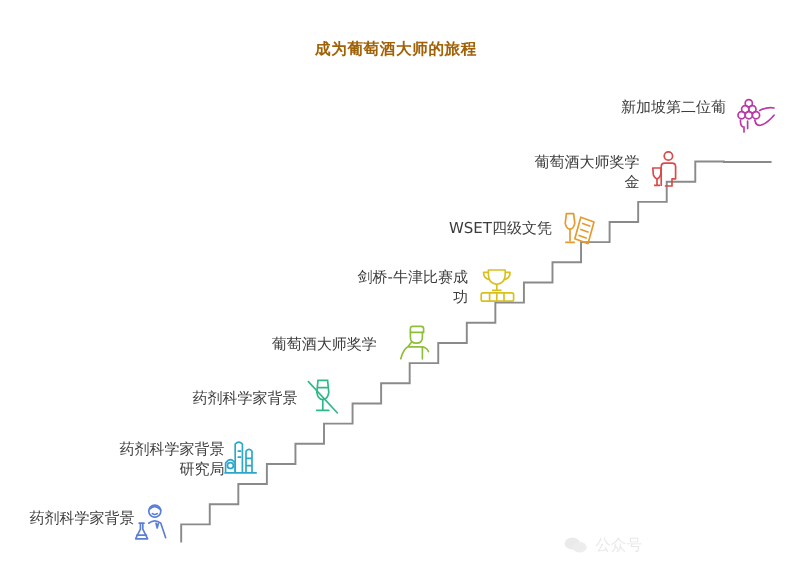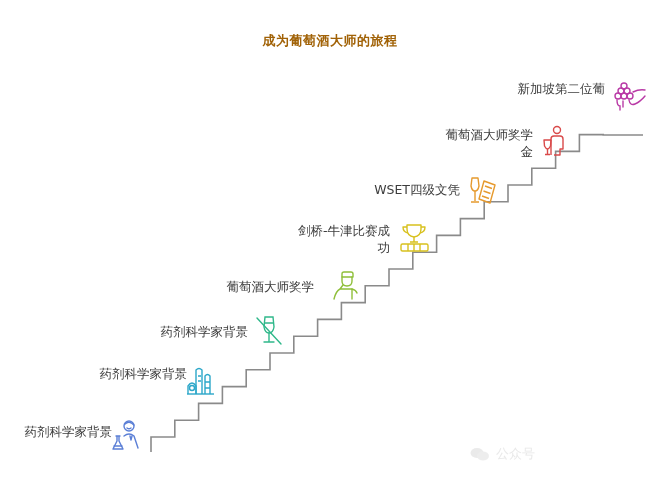--- a/index.html
+++ b/index.html
@@ -36,20 +36,21 @@
     <path d="M12 18 q5 -4 10 0 l4 12"></path>
       <path d="M18 18 l1 4 l1 -4"></path>
     <path d="M5 18 v5 l-4 8 h10 l-4 -8 v-5 M4 18 h4"></path>
       <path d="M2 28 h8"></path>
   </svg>
 </div>
 
 <div class="milestone" style="right:473px; top:365px;">
   <div class="label">
     <div>药剂科学家背景</div>
+    <div>研究局</div>
   </div>
 </div>
 <div class="icon" style="left:186px; top:364px;">
   <svg viewBox="0 0 30 32" fill="none" stroke="#2ca7c9" stroke-width="1.4" stroke-linejoin="round">
     <path d="M10 30 V6 q3 -3 6 0 V30"></path>
       <path d="M12 12 h3 M12 17 h3"></path>
     <path d="M19 30 V12 q2.5 -3 5 0 V30 M19 18 h5 M19 24 h5"></path>
     <path d="M2 30 V22 q4 -6 8 0 V30"></path>
       <circle cx="6" cy="24" r="2.5"></circle>
     <path d="M1 30 h27"></path>

